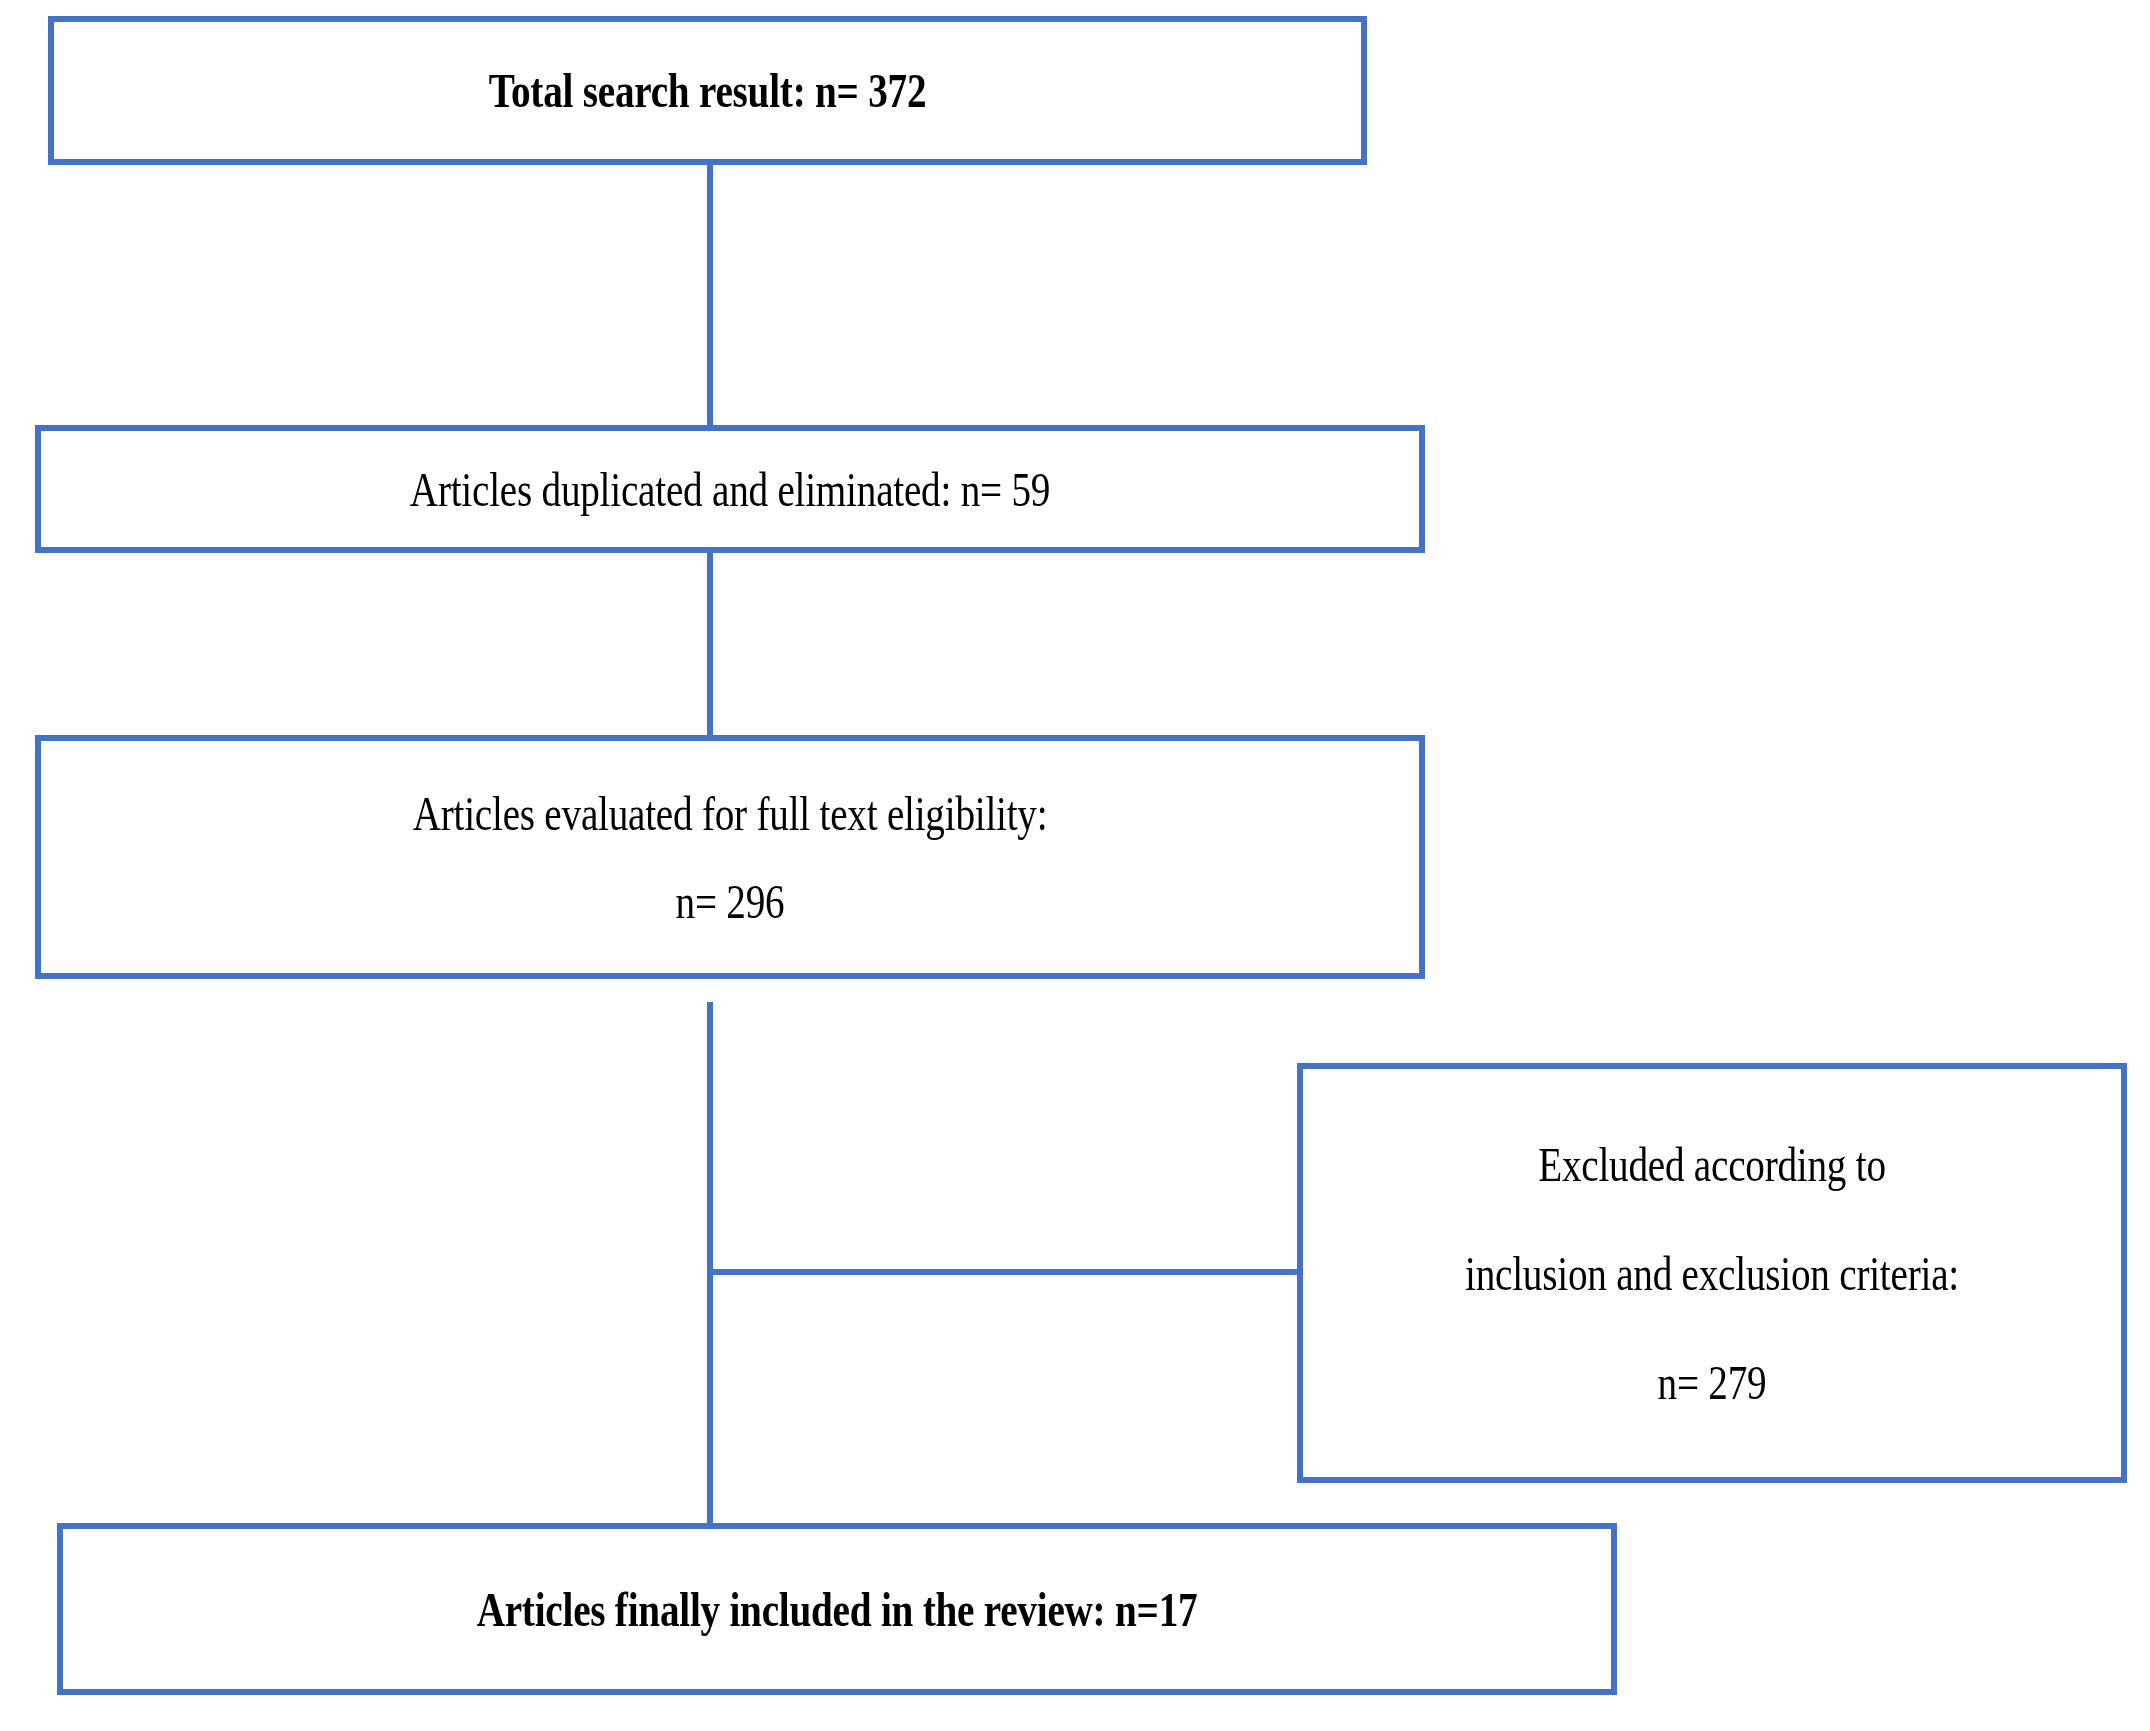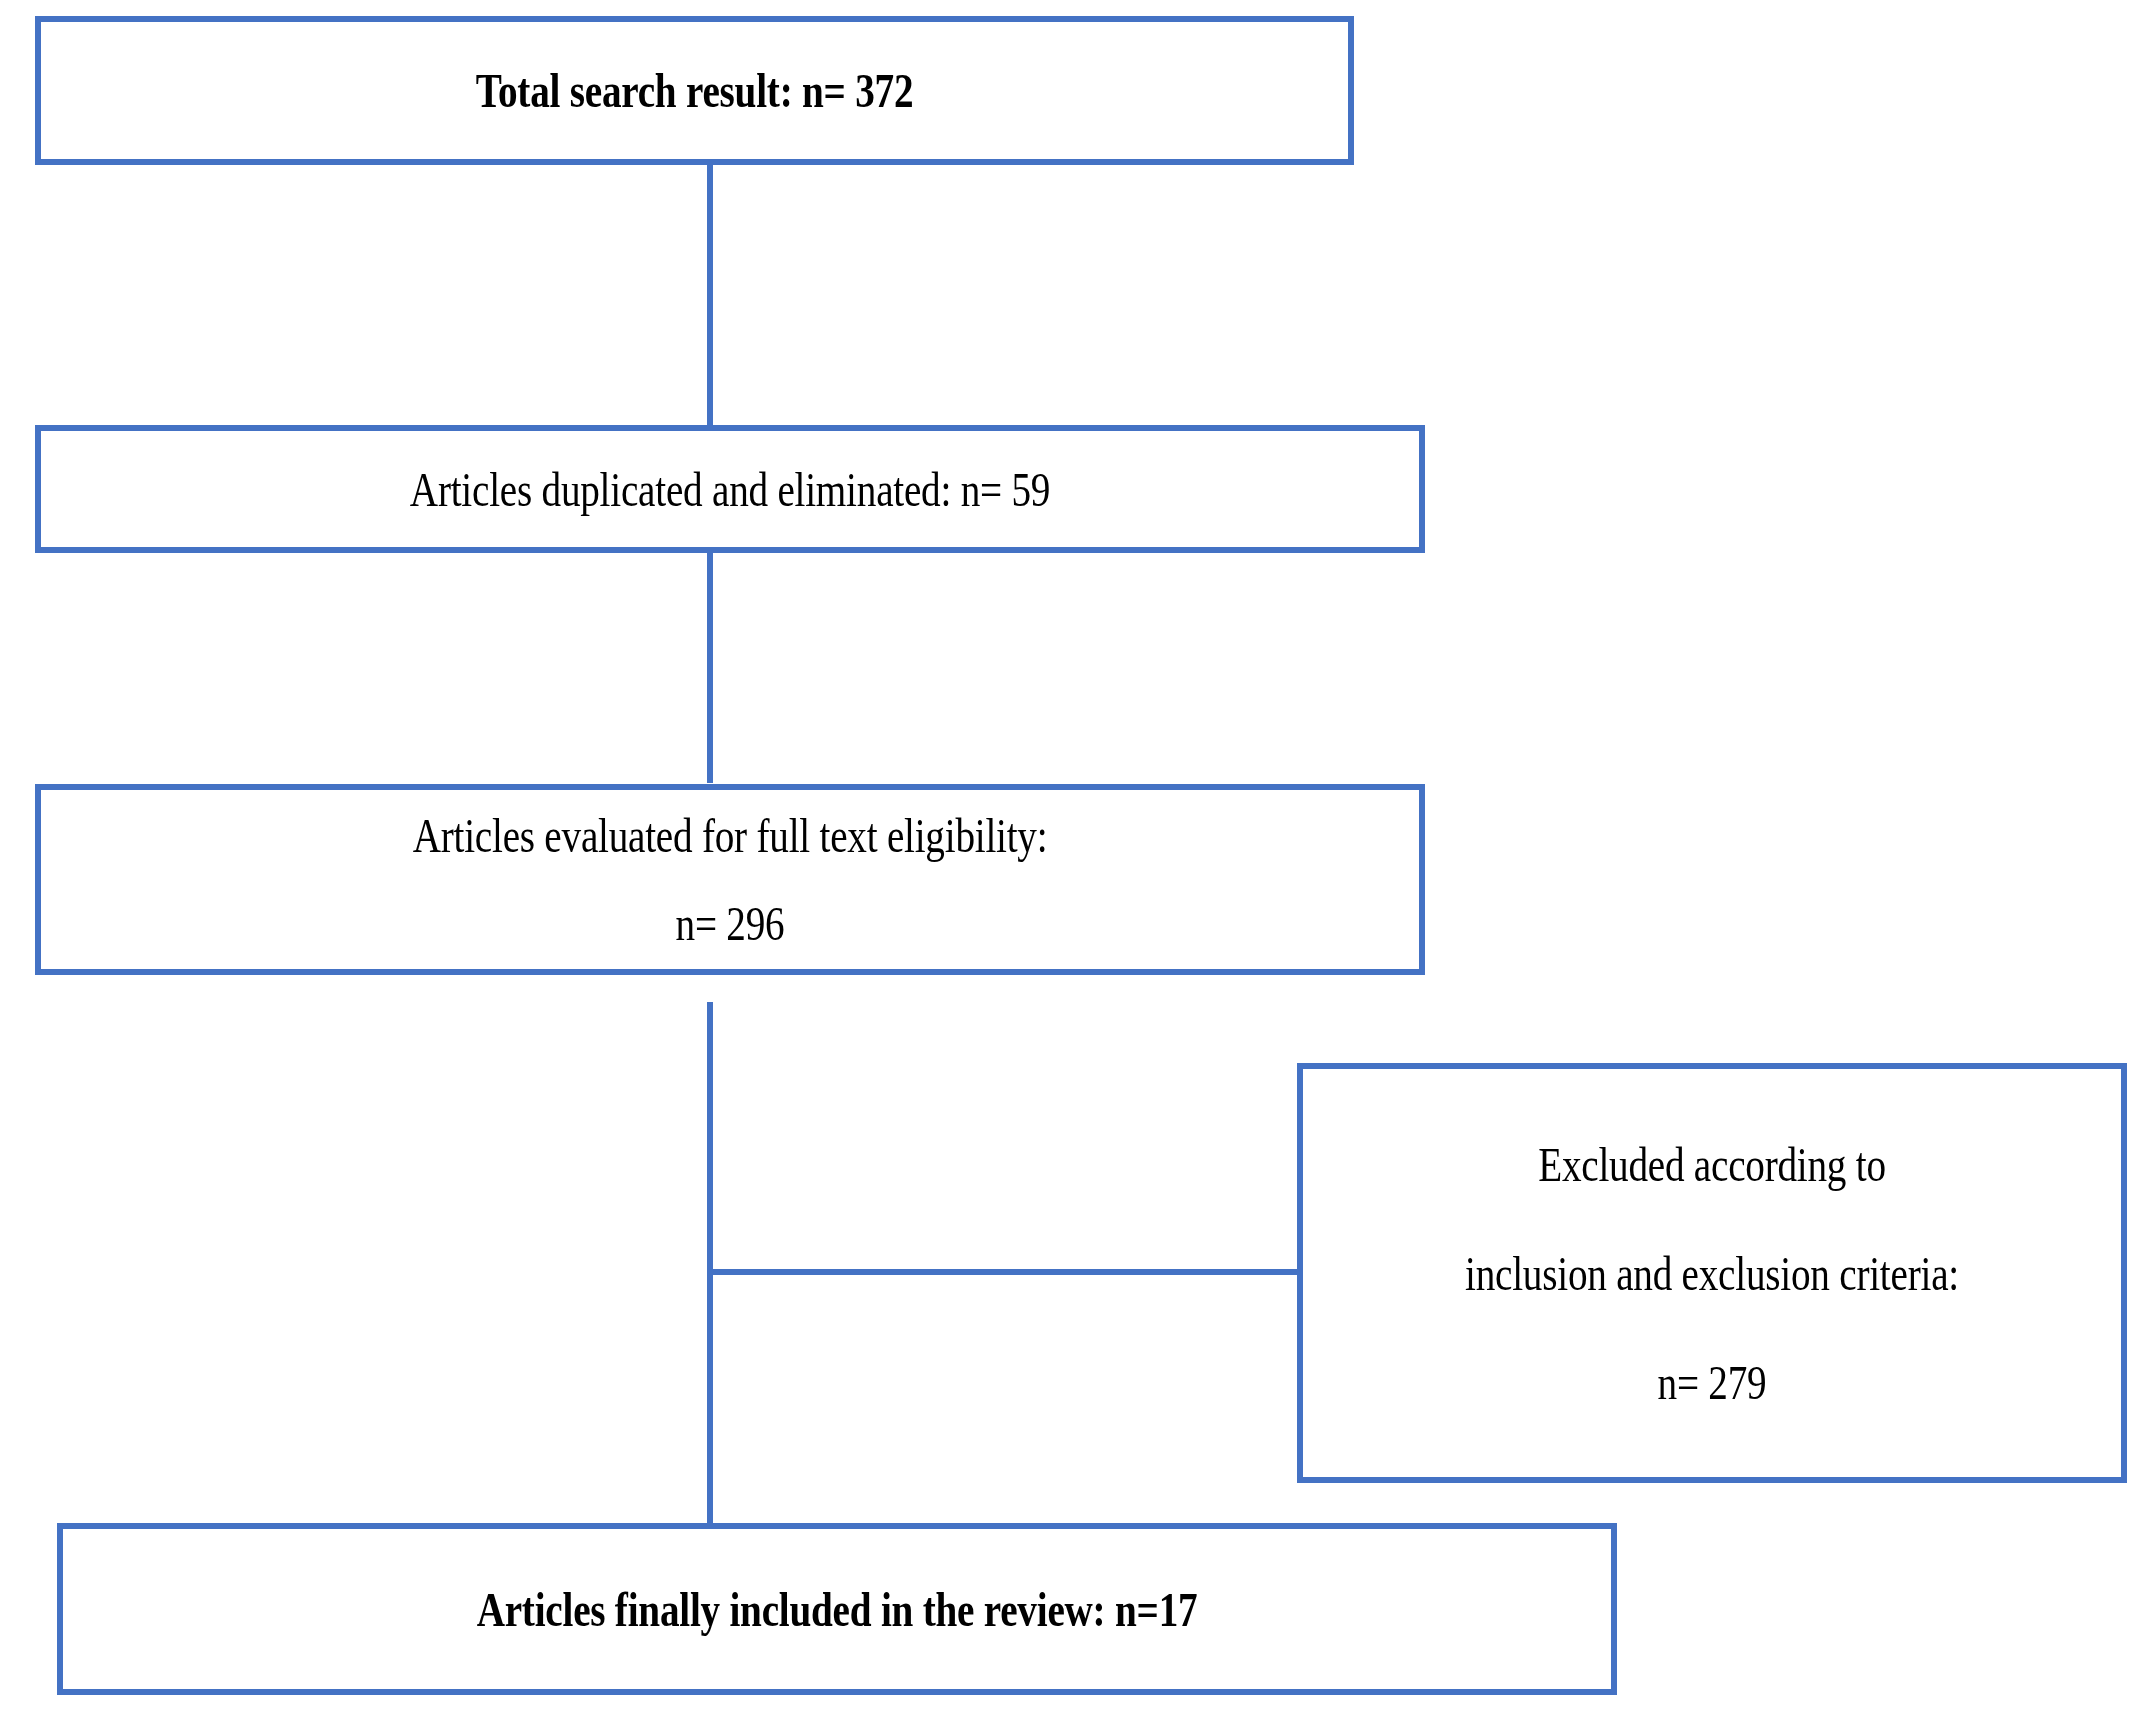--- a/index.html
+++ b/index.html
@@ -42,32 +42,32 @@
     transform-origin: center center;
     white-space: nowrap;
   }
 
   .node.bold .line {
     font-weight: bold;
   }
 
   
   #node-total-search {
-    left: 35px;  top: 16px;
+    left: 48px;  top: 16px;
     width: 1319px; height: 149px;
   }
 
   #node-duplicates {
     left: 35px;  top: 425px;
     width: 1390px; height: 128px;
   }
 
   #node-eligibility {
-    left: 35px;  top: 784px;
-    width: 1390px; height: 191px;
+    left: 35px;  top: 735px;
+    width: 1390px; height: 244px;
   }
   #node-eligibility .line + .line { margin-top: 39px; }
 
   #node-excluded {
     left: 1297px; top: 1063px;
     width: 830px; height: 420px; align-items: flex-end;
   }
   #node-excluded .line + .line { margin-top: 60px; }
 
   #node-included {

